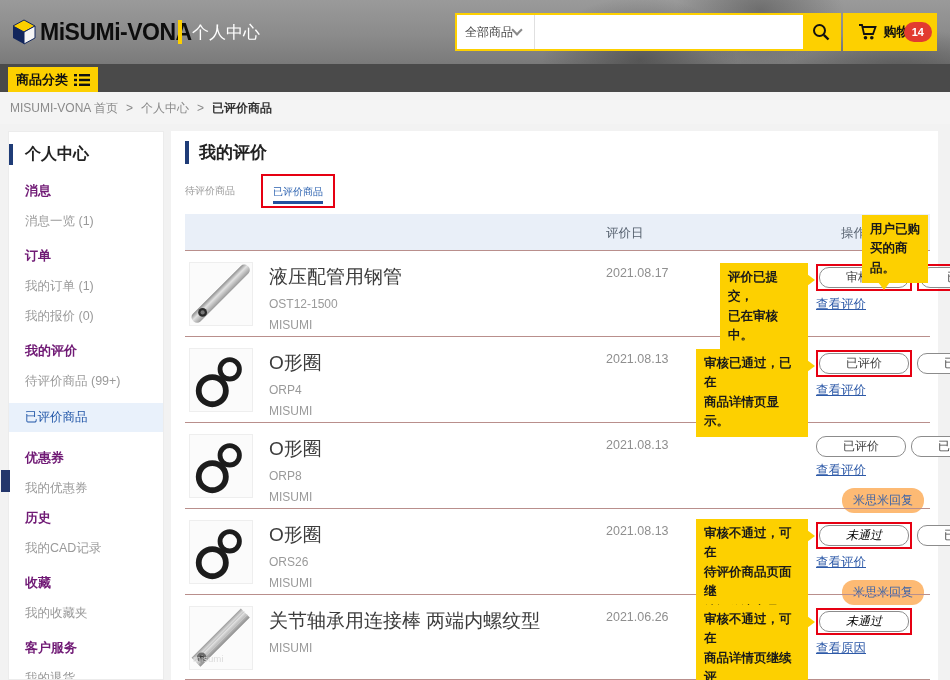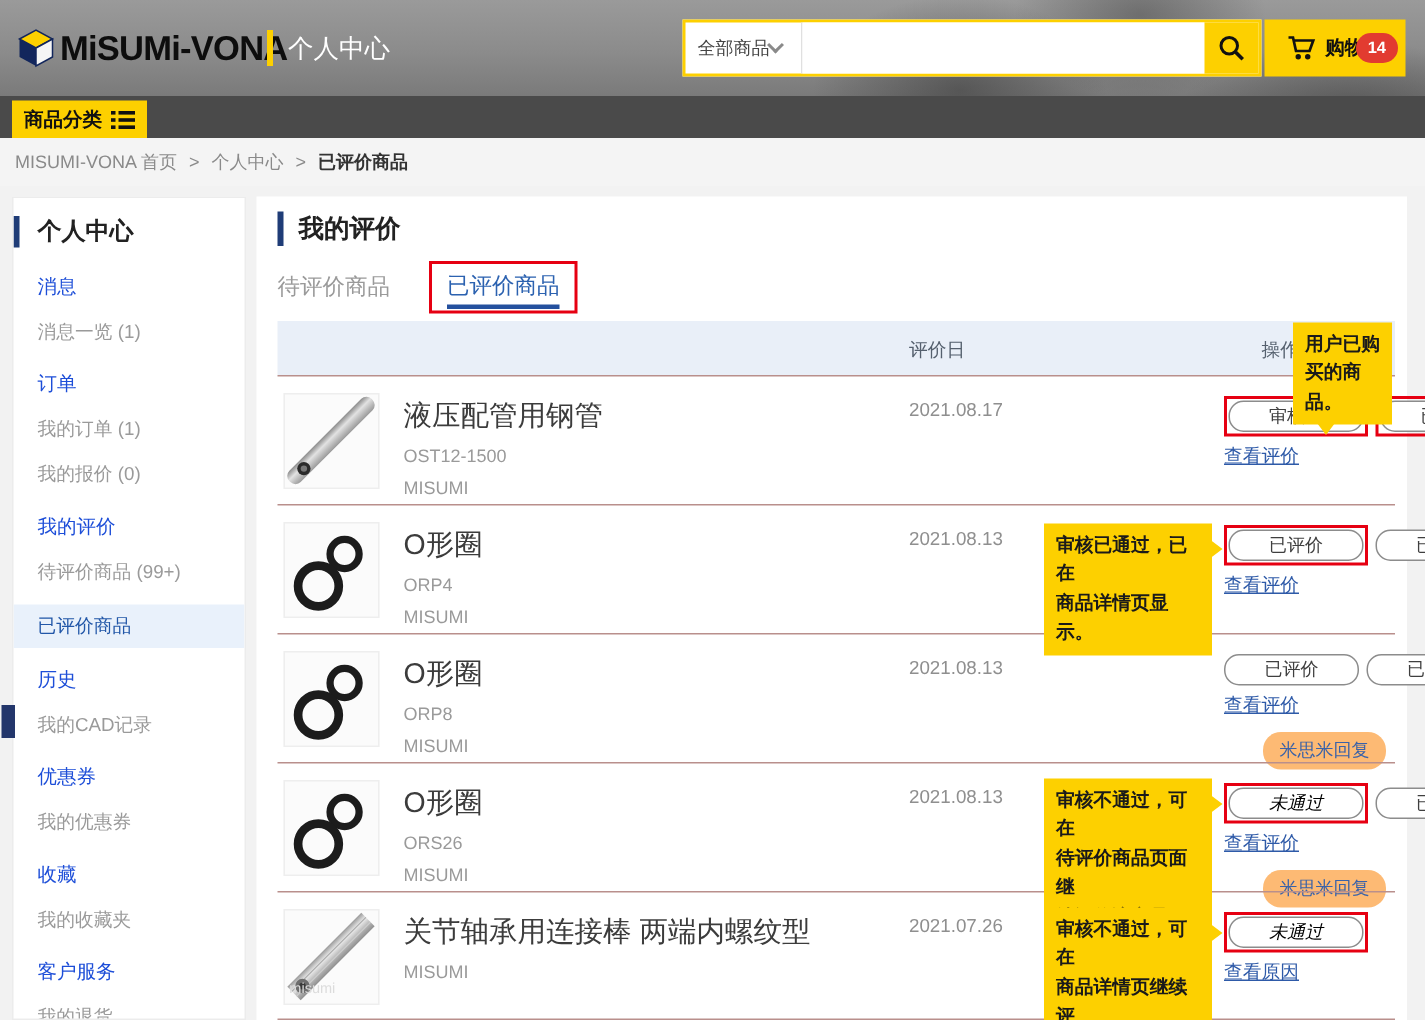--- a/index.html
+++ b/index.html
@@ -44,30 +44,30 @@
   .crumbbar { position:absolute; left:0; top:92px; width:950px; height:32px; background:#f4f4f4;
     display:flex; align-items:center; padding-left:10px; font-size:12px; color:#8a8a8a; gap:8px; }
   .crumb { color:#8a8a8a; text-decoration:none; cursor:pointer; }
   .crumb-last { color:#333; font-weight:bold; }
 
   
   .sidebar { position:absolute; left:8px; top:131px; width:156px; height:549px; background:#fff;
     border:1px solid #ececec; padding:12px 0 0 0; overflow:hidden; }
   .side-title { border-left:4px solid #1f3c77; padding-left:12px; font-size:16px; font-weight:bold; color:#222; }
   .side-sec { padding-left:16px; margin-top:17px; }
-  .side-sec-h { font-size:13px; font-weight:normal; color:#1d4ed8; }
+  .side-sec-h { font-size:13px; font-weight:bold; color:#701a75; }
   .side-item { display:block; font-size:12.5px; color:#9a9a9a; margin-top:13px; cursor:pointer; text-decoration:none; }
   .side-item.active { background:#e9f1fb; color:#2257a8; margin-left:-16px; padding:6px 0 6px 16px; }
   .side-scroll { position:absolute; left:1px; bottom:0; width:9px; height:22px; background:#23366b; }
 
   .main { position:absolute; left:171px; top:131px; width:767px; height:549px; background:#fff;
     padding:10px 8px 0 14px; }
   .main-title { border-left:4px solid #1f3c77; padding-left:10px; font-size:17px; font-weight:bold; color:#222; }
   .tabs { display:flex; align-items:center; gap:26px; margin-top:10px; height:34px; }
-  .tab { font-size:15px; color:#9a9a9a; cursor:pointer; }
+  .tab { font-size:10px; color:#9a9a9a; cursor:pointer; }
   .tab-box { border:2px solid #e60012; padding:5px 10px 7px; }
   .tab.active { color:#2c62b0; border-bottom:3px solid #24509e; padding-bottom:4px; cursor:pointer; }
 
   .band { position:relative; margin-top:6px; height:36px; background:#e9eff8; }
   .band-col { position:absolute; top:11px; font-size:12.5px; color:#55606e; }
   .col-date { left:421px; } .col-act { left:656px; }
 
   .row { position:relative; height:86px; border-top:1px solid #b98f8c; }
   .row:last-child { border-bottom:1px solid #b98f8c; }
   .pimg { position:absolute; left:4px; top:11px; width:64px; height:64px; background:#fbfbfb;
@@ -180,27 +180,27 @@
     <div class="side-sec">
       <div class="side-sec-h">订单</div>
       <a class="side-item">我的订单 (1)</a>
       <a class="side-item">我的报价 (0)</a>
     </div>
     <div class="side-sec">
       <div class="side-sec-h">我的评价</div>
       <a class="side-item">待评价商品 (99+)</a>
       <a class="side-item active">已评价商品</a>
     </div>
+    <div class="side-sec">
+      <div class="side-sec-h">优惠券</div>
+      <a class="side-item">我的优惠券</a>
+    </div>
     <div class="side-sec" style="margin-top:12px;">
       <div class="side-sec-h">历史</div>
       <a class="side-item">我的CAD记录</a>
-    </div>
-    <div class="side-sec">
-      <div class="side-sec-h">优惠券</div>
-      <a class="side-item">我的优惠券</a>
     </div>
     <div class="side-sec">
       <div class="side-sec-h">收藏</div>
       <a class="side-item">我的收藏夹</a>
     </div>
     <div class="side-sec">
       <div class="side-sec-h">客户服务</div>
       <a class="side-item">我的退货</a>
 
     </div>
@@ -241,20 +241,22 @@
           <circle cx="13" cy="51" r="4.6" fill="#2a2a2a"></circle>
             <circle cx="13" cy="51" r="2.2" fill="#777"></circle>
         </svg>
       </div>
       <div class="pinfo">
         <div class="pname">液压配管用钢管</div>
         <div class="pmodel">OST12-1500</div>
         <div class="pbrand">MISUMI</div>
       </div>
       <div class="pdate">2021.08.17</div>
+      <div class="callout co-right" style="right:122px; top:12px; width:88px;">评价已提交，
+已在审核中。</div>
       <div class="actions">
         <div class="pills">
           <span class="redbox"><span class="pill">审核中</span></span>
           <span class="redbox"><span class="pill">已购买</span></span>
         </div>
         <a class="vlink">查看评价</a>
       </div>
     </div>
 
     <div class="row">
@@ -348,21 +350,21 @@
           </g>
           <circle cx="12" cy="52" r="5" fill="#6d6d6d"></circle>
             <circle cx="12" cy="52" r="2.3" fill="#3a3a3a"></circle>
           <text x="3" y="57" font-size="10" fill="#dcdcdc">misumi</text>
         </svg>
       </div>
       <div class="pinfo">
         <div class="pname">关节轴承用连接棒 两端内螺纹型</div>
         <div class="pbrand">MISUMI</div>
       </div>
-      <div class="pdate">2021.07.26</div>
+      <div class="pdate">2021.06.26</div>
       <div class="callout co-right" style="right:122px; top:10px; width:112px;">审核不通过，可在
 商品详情页继续评
 价该商品。</div>
       <div class="actions">
         <div class="pills">
           <span class="redbox"><span class="pill red">未通过</span></span>
         </div>
         <a class="vlink">查看原因</a>
       </div>
     </div>

